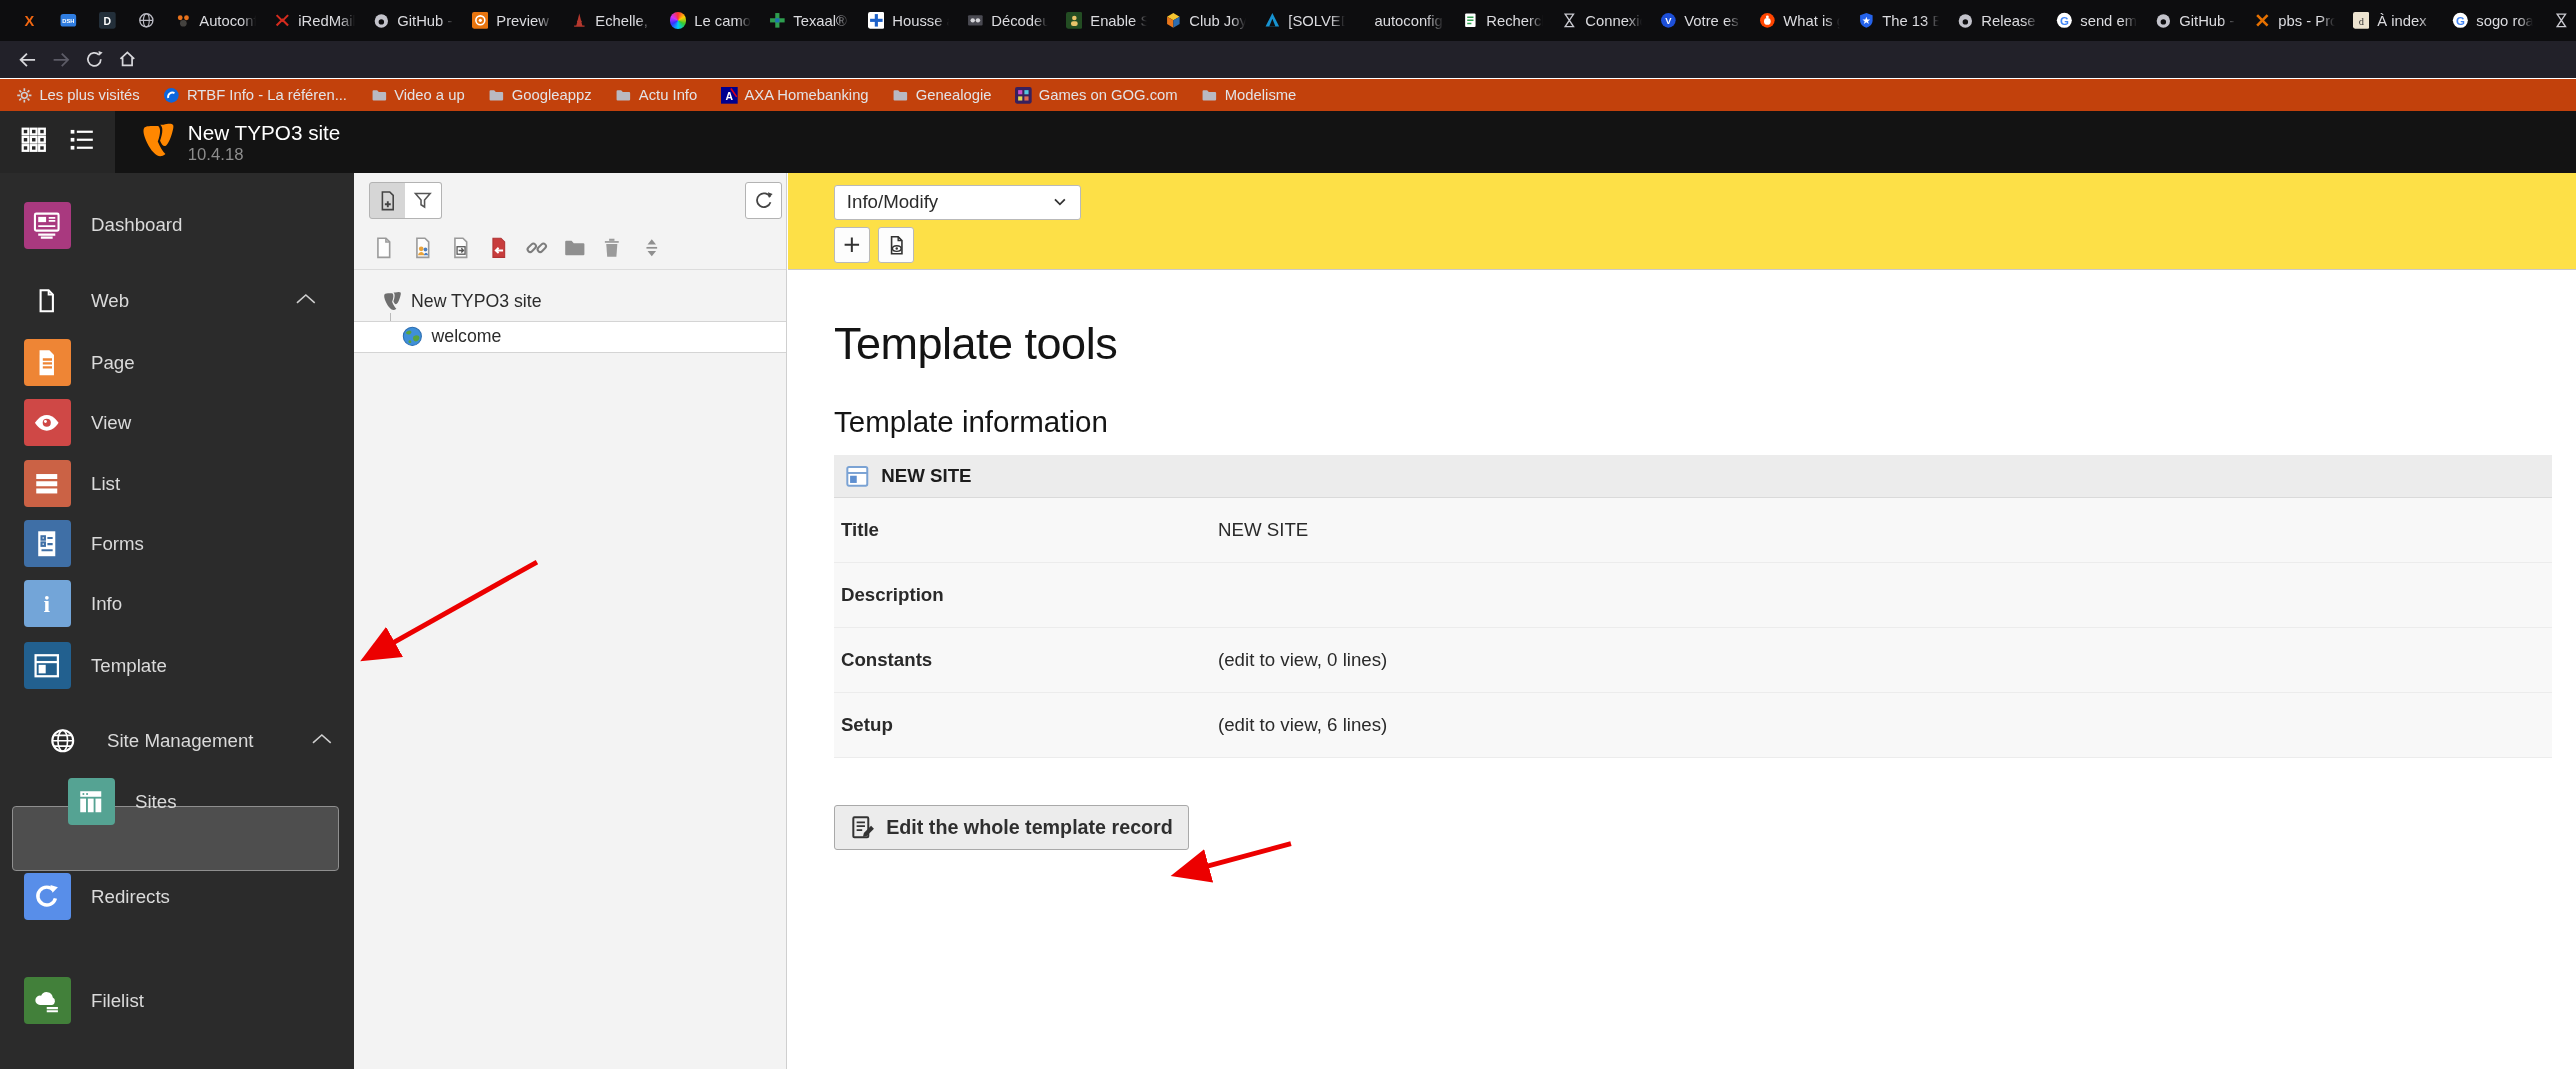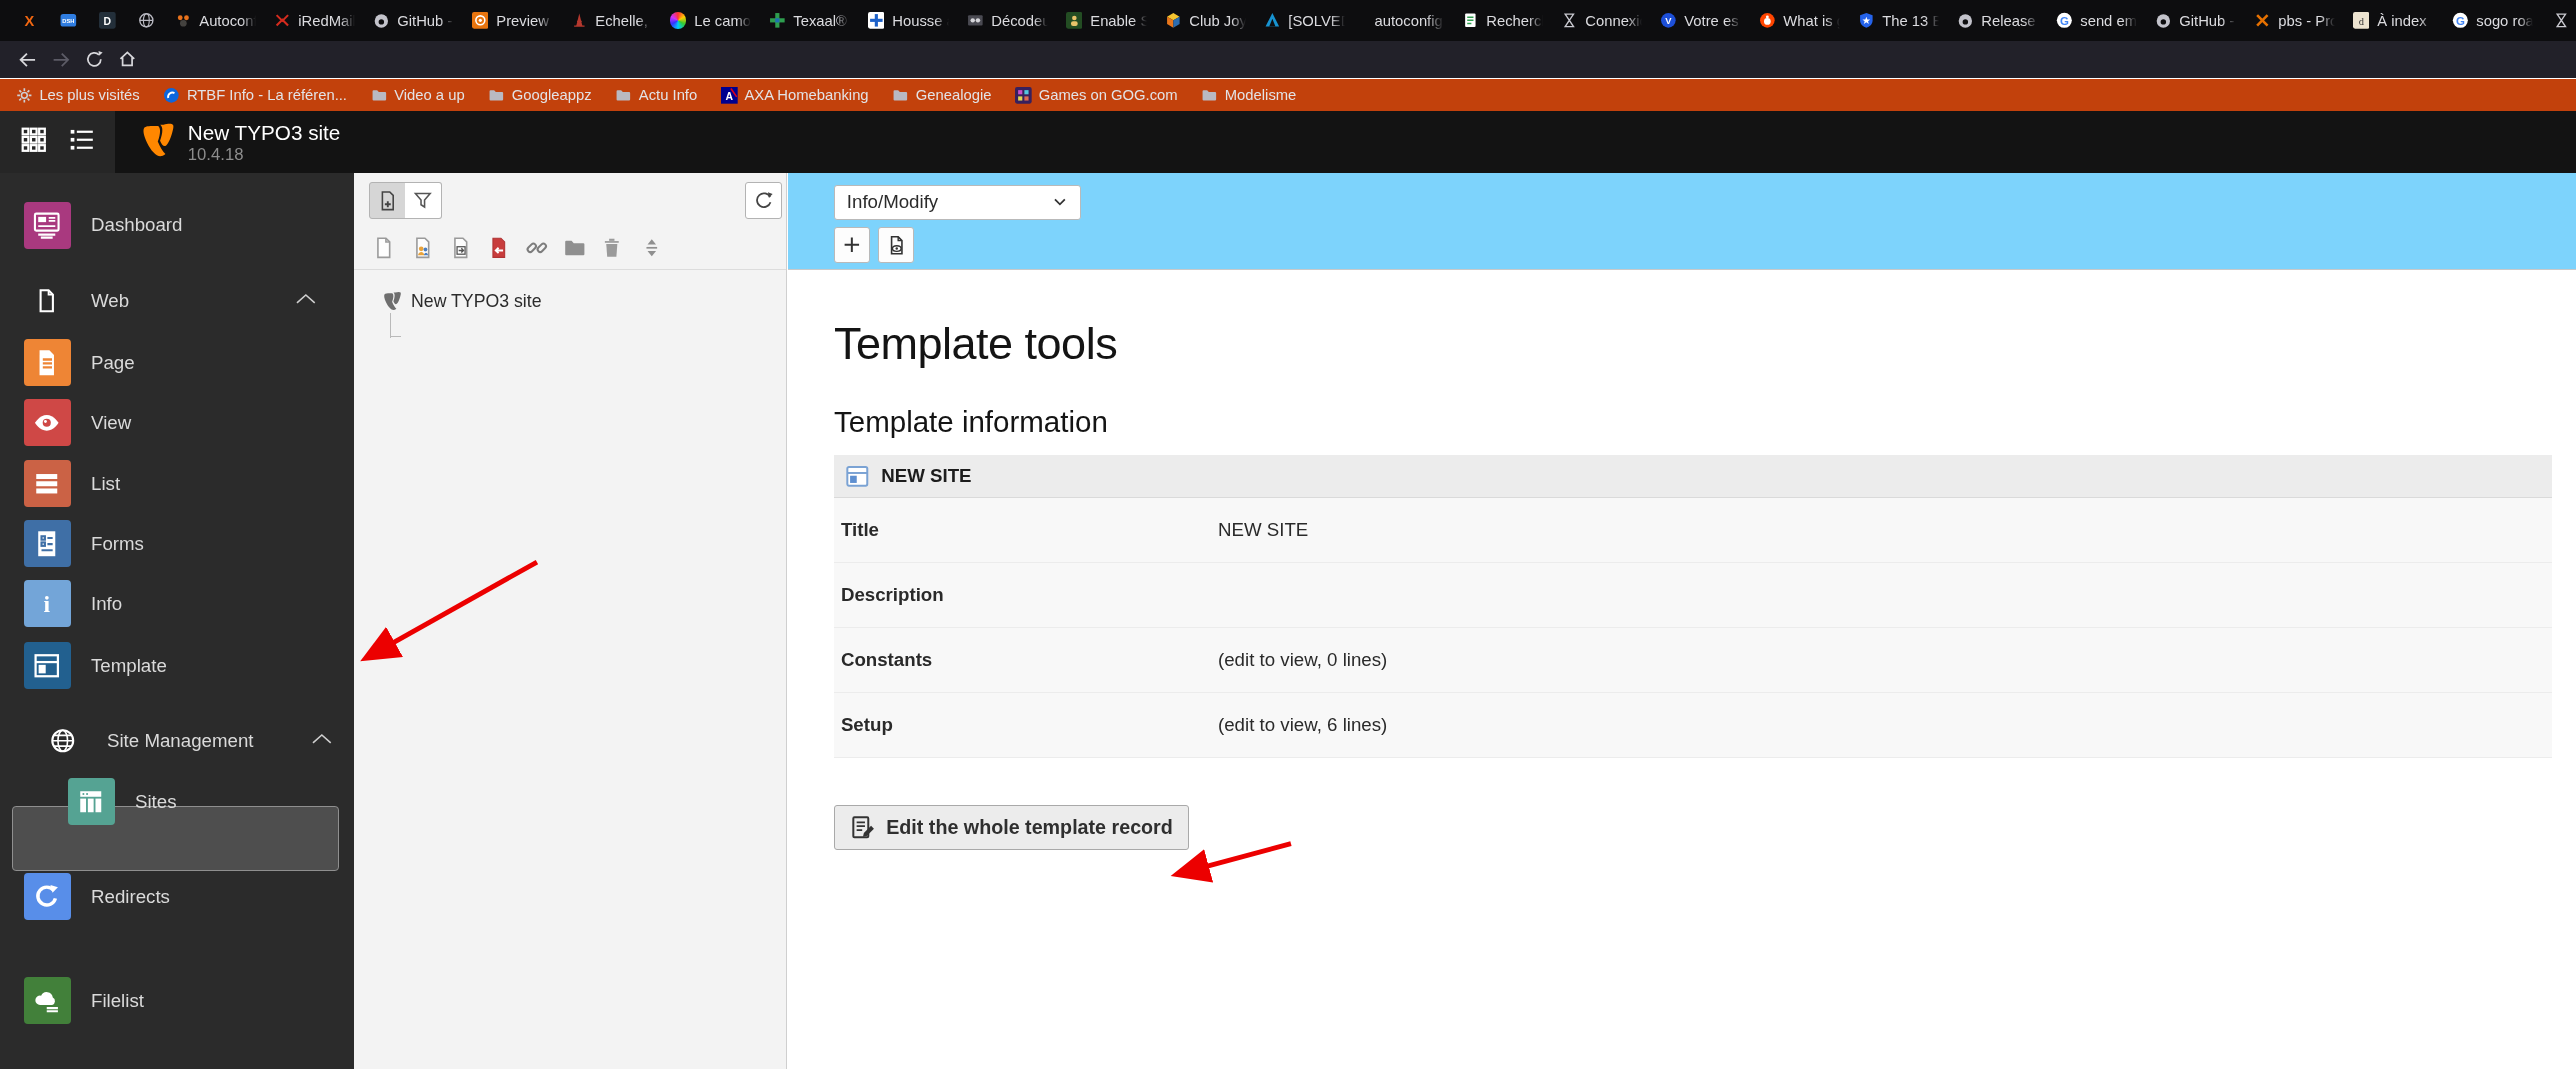--- a/index.html
+++ b/index.html
@@ -53,21 +53,21 @@
   .pressed { background:#d6d6d6; }
   .dragicon { position:absolute; top:60px; width:29.5px; height:29.5px; display:flex; align-items:center; justify-content:center; }
   .dragicon svg { width:25.6px; height:25.6px; }
   #ptdivider { position:absolute; left:0; top:96px; width:432px; border-top:1px solid #dcdcdc; }
   .treerow { position:absolute; left:0; width:432px; display:flex; align-items:center; font-size:17.7px; color:#2b2b2b; }
   #rootrow { top:114px; height:29.5px; }
   #childrow { top:148px; height:31.5px; background:#fff; border-top:1px solid #d4d4d4; border-bottom:1px solid #d4d4d4; }
   .tline { position:absolute; background:#b9b9b9; }
 
   
-  #dochead { left:788px; top:173px; width:1788px; height:97px; background:#7dd3fc; border-bottom:1px solid #c9c9c9; }
+  #dochead { left:788px; top:173px; width:1788px; height:97px; background:#fde047; border-bottom:1px solid #c9c9c9; }
   #viewselect { position:absolute; left:46px; top:11.8px; width:247px; height:35px; background:#fff; border:1px solid #b9b9b9; border-radius:3px;
                 display:flex; align-items:center; justify-content:space-between; padding:0 11.8px; font-size:18.7px; color:#2b2b2b; }
   .dhbtn { position:absolute; top:54px; width:36px; height:36px; background:#fdfdfd; border:1px solid #b9b9b9; border-radius:3px;
            display:flex; align-items:center; justify-content:center; color:#333; }
 
   
   #main { left:788px; top:271px; width:1788px; height:799px; background:#fff; padding:27.6px 23.6px 0 46px; }
   #main h1 { font-size:45px; font-weight:400; color:#141414; line-height:1.15; letter-spacing:-0.5px;margin-top:19px; }
   #main h2 { margin-top:36px; font-size:29.5px; font-weight:400; color:#141414; }
   #card { margin-top:15.8px; }
@@ -730,20 +730,31 @@
 
   <div class="treerow" id="rootrow">
     <span style="margin-left:25.6px;display:flex">
       <svg width="21.7" height="23.6" viewBox="0 0 24 26">
           <path fill="#6e6e6e" d="M16.9 2.7c2.9-.8 5.3-.8 5.9.1.5.8.1 3-1.1 6.6-1.3 3.9-2.8 6.4-4.1 6.4-1 0-1.9-1.1-2.8-3.3.9-2.5 1.4-4.7 1.4-6.6 0-1.4-.4-2.5-1.3-3.2z"></path>
           <path fill="#6e6e6e" d="M13.6 3.5c.8.6 1.2 1.6 1.2 3 0 1.8-.5 4.1-1.4 6.5 1.3 3.3 3 6.1 4.7 7.7-1 .9-2.2 1.4-3.2 1.4-2.5 0-5.9-3.6-8.1-8.3C4.6 9.2 4.1 5.9 5.1 4.6c.9-1.2 4.3-1.2 8.5-1.1z"></path>
         </svg>
       </span>
     <span style="margin-left:9.8px">New TYPO3 site</span>
   </div>
+  <div class="treerow" id="childrow">
+    <span style="margin-left:48px;display:flex">
+      <svg width="20.7" height="20.7" viewBox="0 0 16 16">
+          <circle cx="8" cy="8" r="7" fill="#3f8fd8" stroke="#2b6cb0" stroke-width="0.8"></circle>
+          <path d="M3 5C4.5 3.5 6 3 7 4 8 5 6.5 6.5 5 6.5 4 6.5 3.2 6 3 5Z" fill="#59a33e"></path>
+          <path d="M9 8c2-1.5 4-1 4.4.5.4 1.5-1 3.4-2.9 3.4-1.6 0-2.6-2.3-1.5-3.9Z" fill="#59a33e"></path>
+          <path d="M6 11c1 0 1.5 1 1 2-.8.6-2 .2-2-.8 0-.7.4-1.2 1-1.2Z" fill="#59a33e"></path>
+        </svg>
+      </span>
+    <span style="margin-left:8.9px">welcome</span>
+  </div>
 </div>
 
 <div class="abs" id="dochead">
   <div id="viewselect">
     <span>Info/Modify</span>
     <svg width="15.8" height="15.8" viewBox="0 0 16 16">
         <path d="M3 5.5l5 5 5-5" fill="none" stroke="#333" stroke-width="1.8"></path>
       </svg>
   </div>
   <span class="dhbtn" style="left:46px">

